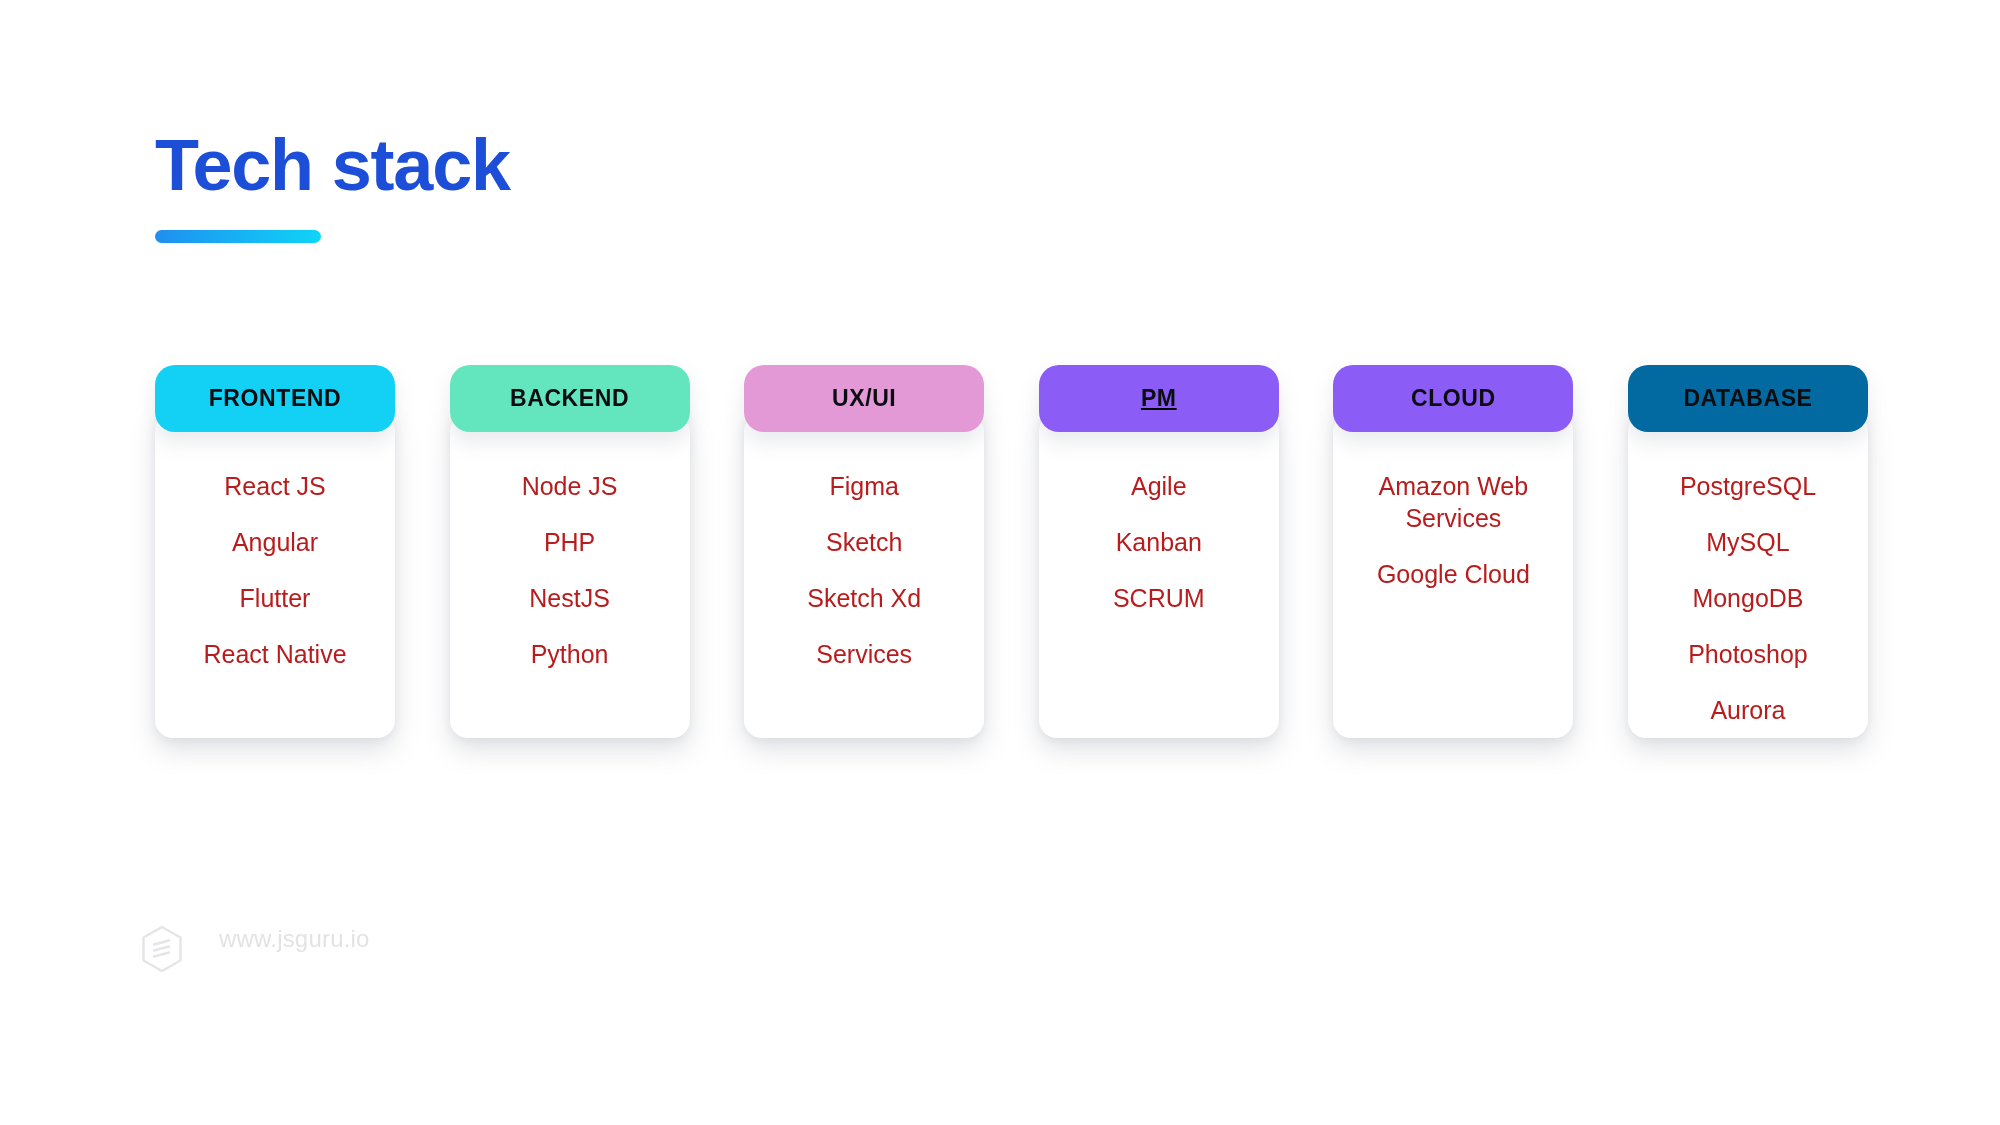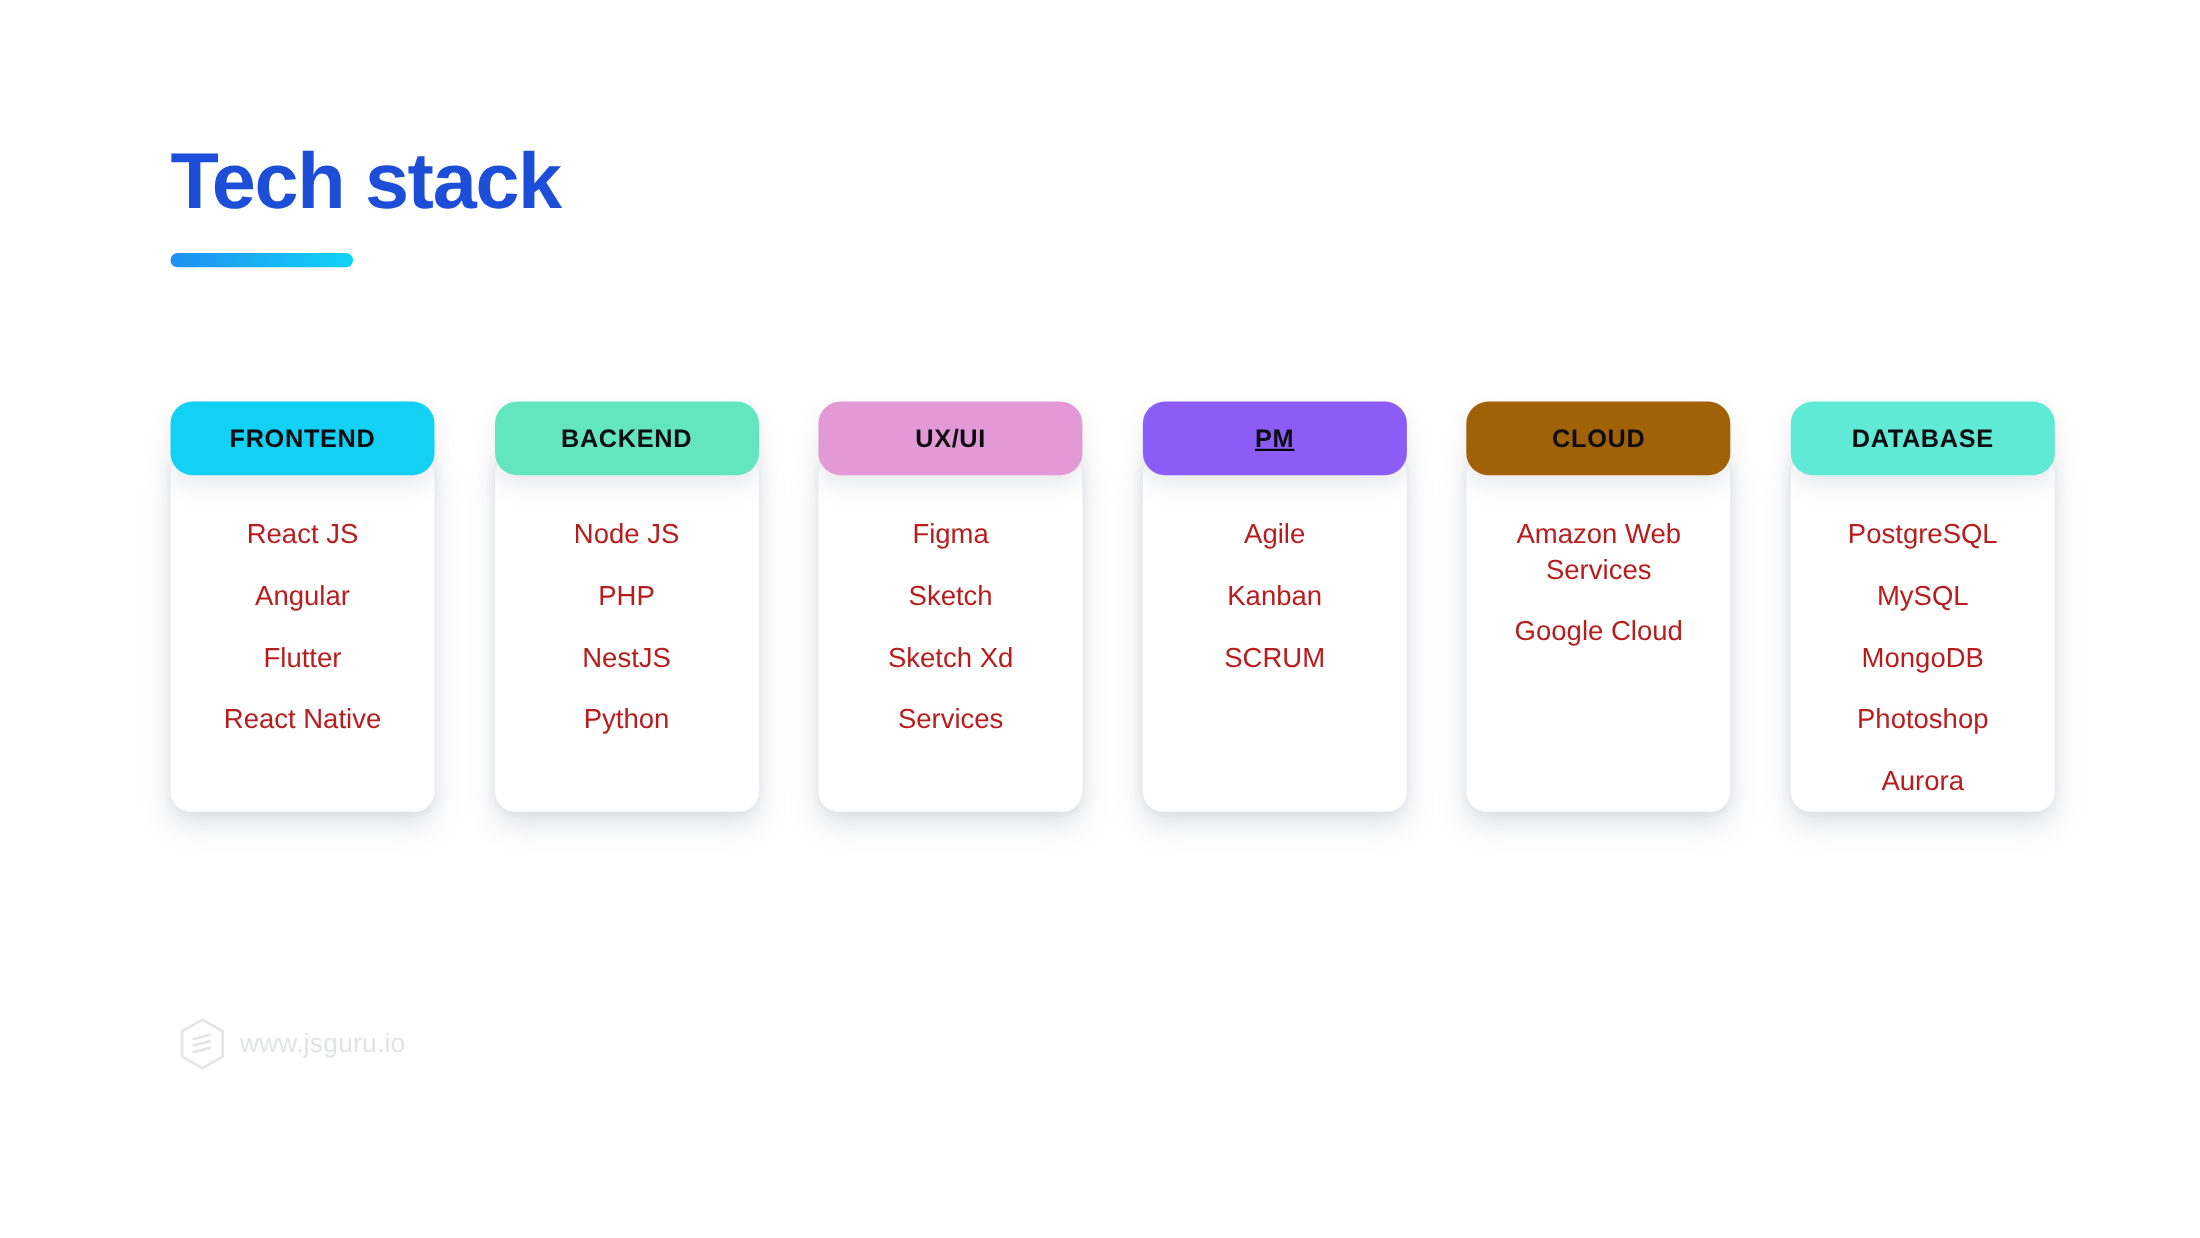--- a/index.html
+++ b/index.html
@@ -112,25 +112,25 @@
     color: #b91c1c;
     text-align: center;
     line-height: 1.28;
     margin-bottom: 24px;
     font-family: "Liberation Sans", sans-serif;
   }
 
   
   .footer {
     position: absolute;
-    left: 162px;
+    left: 140px;
     top: 925px;
     display: flex;
-    align-items: center;
-    gap: 12px;
+    align-items: flex-start;
+    gap: 35px;
   }
 
   .footer-logo {
     width: 44px;
     height: 48px;
     display: block;
   }
 
   .footer-url {
     font-size: 24px;
@@ -192,31 +192,31 @@
           <span class="card-header-label">PM</span>
         </div>
         <div class="card-list">
           <div class="card-list-item">Agile</div>
           <div class="card-list-item">Kanban</div>
           <div class="card-list-item">SCRUM</div>
         </div>
       </div>
       <div class="card">
         <div class="card-body"></div>
-        <div class="card-header" style="background: #a16207;">
+        <div class="card-header" style="background: #8b5cf6;">
           <span class="card-header-label">CLOUD</span>
         </div>
         <div class="card-list">
           <div class="card-list-item">Amazon Web Services</div>
           <div class="card-list-item">Google Cloud</div>
         </div>
       </div>
       <div class="card">
         <div class="card-body"></div>
-        <div class="card-header" style="background: #5eead4;">
+        <div class="card-header" style="background: #0369a1;">
           <span class="card-header-label">DATABASE</span>
         </div>
         <div class="card-list">
           <div class="card-list-item">PostgreSQL</div>
           <div class="card-list-item">MySQL</div>
           <div class="card-list-item">MongoDB</div>
           <div class="card-list-item">Photoshop</div>
           <div class="card-list-item">Aurora</div>
         </div>
       </div>

